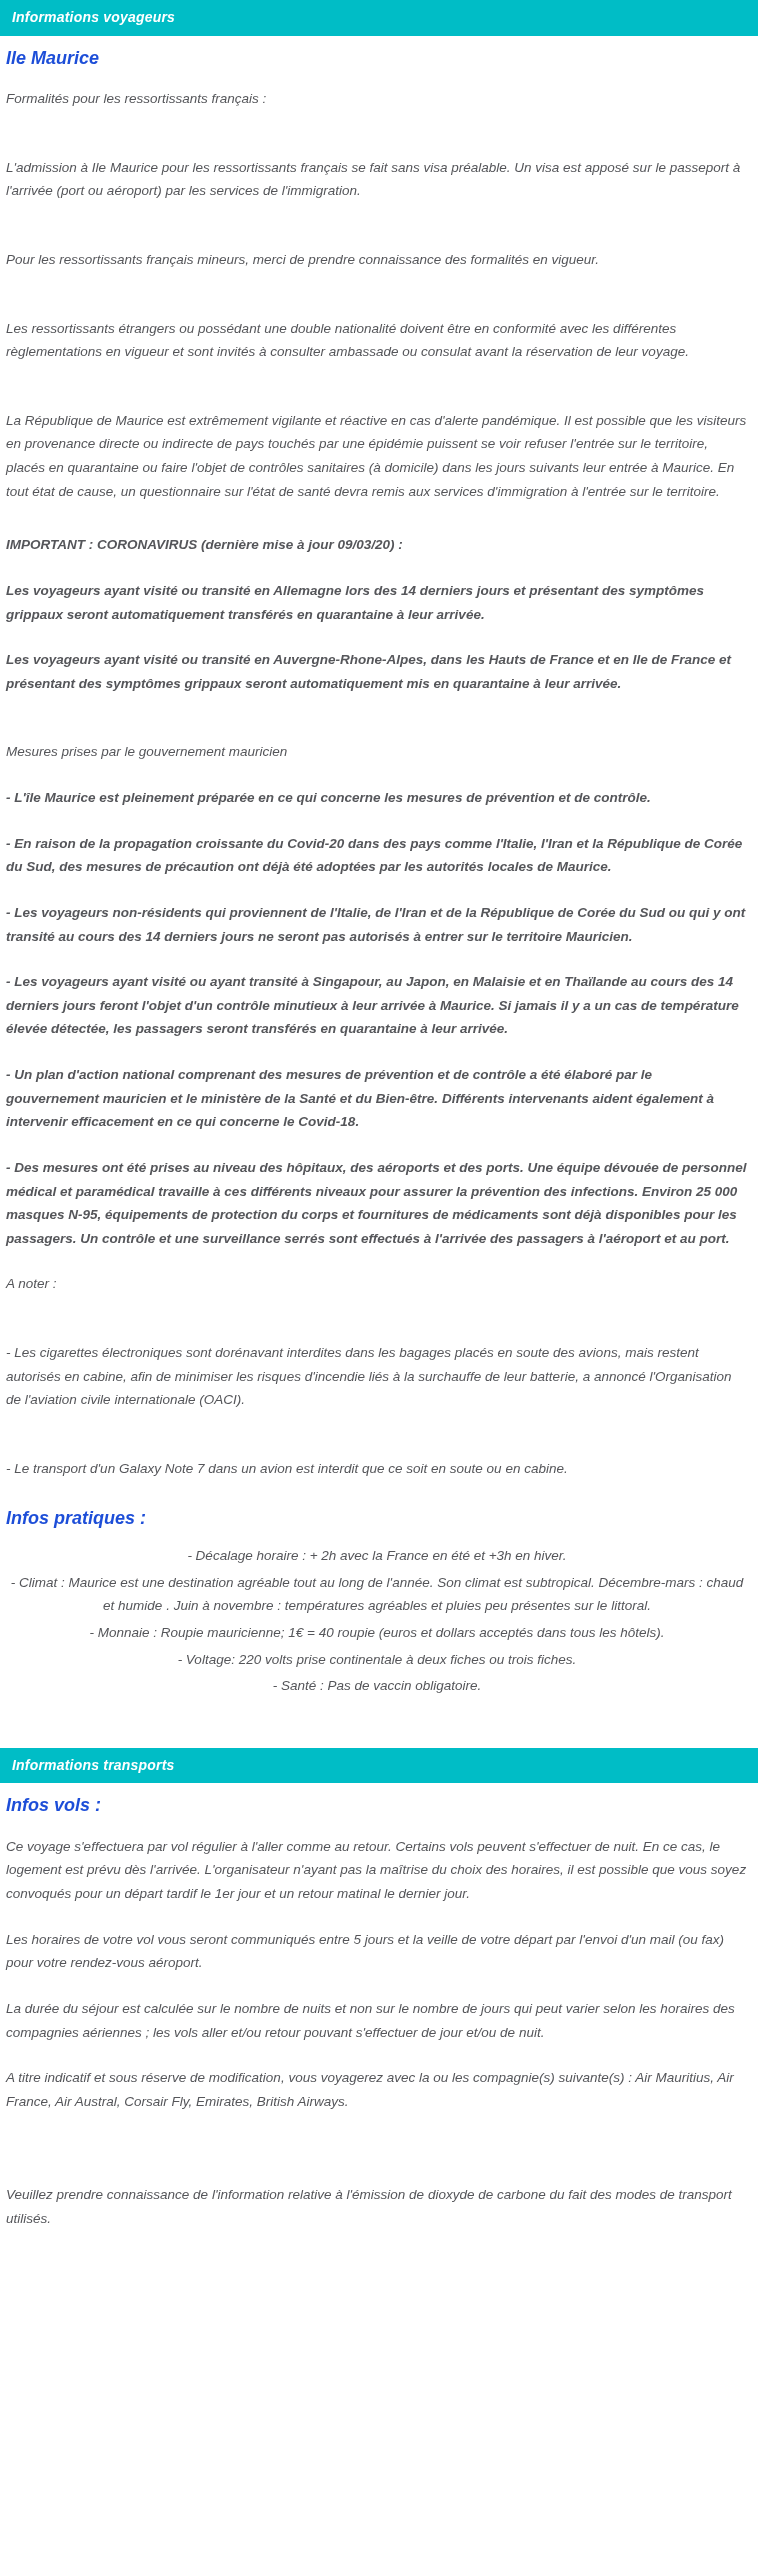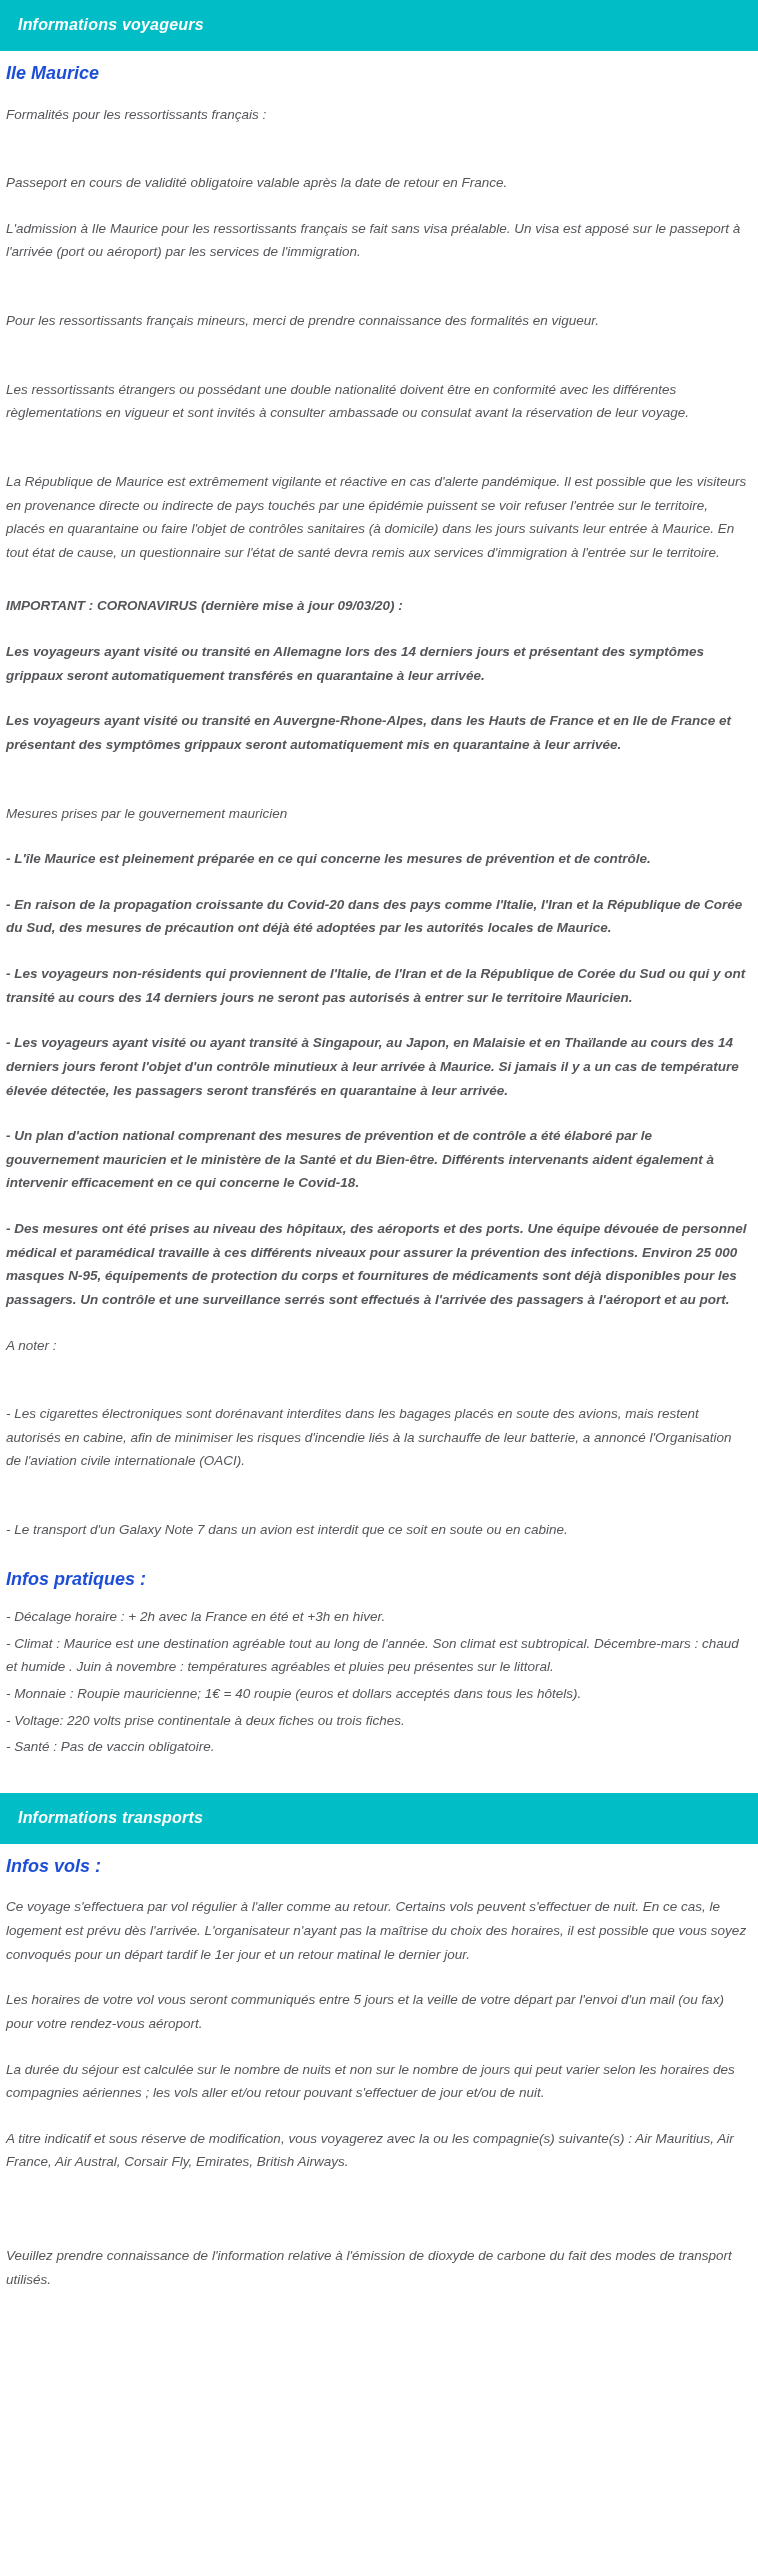--- a/index.html
+++ b/index.html
@@ -12,61 +12,60 @@
     font-style: italic;
     font-size: 13.5px;
     line-height: 1.75;
     color: #55565a;
   }
   .band {
     background: #00bdc6;
     padding: 5px 12px 6px 12px;
   }
   .band-title {
-    margin: 6px;
+    margin: 0;
     color: #ffffff;
-    font-size: 16px;
+    font-size: 14px;
     font-weight: 700;
     font-style: italic;
     letter-spacing: 0.2px;
   }
   .content { padding: 0 10px 0 6px; }
   .accent {
     color: #1d4ed8;
     font-size: 18px;
     font-weight: 700;
     font-style: italic;
     margin: 7px 0 13px 0;
   }
   .accent.mid { margin: 4px 0 10px 0; }
   p { margin: 0 0 22px 0; }
   .b { font-weight: 700; }
   .g30  { margin-bottom: 30px; }
   .g45  { margin-bottom: 45px; }
   .g70  { margin-bottom: 70px; }
   .g150 { }
   .tight { margin-bottom: 3px; }
-  .list-block { margin-bottom: 34px; }
+  .list-block { margin-bottom: 50px; text-align: center; }
   .bottom-pad { padding-bottom: 40px; }
 </style>
 </head>
 <body>
 
 <div class="page">
 
   <section>
     <header class="band">
       <h1 class="band-title">Informations voyageurs</h1>
     </header>
 
     <div class="content">
       <h2 class="accent">Ile Maurice</h2>
 
       <p class="g45">Formalités pour les ressortissants français :</p>
-      <p>Passeport en cours de validité obligatoire valable après la date de retour en France.</p>
       <p class="g45">L'admission à Ile Maurice pour les ressortissants français se fait sans visa préalable. Un visa est apposé sur le passeport à l'arrivée (port ou aéroport) par les services de l'immigration.</p>
       <p class="g45">Pour les ressortissants français mineurs, merci de prendre connaissance des formalités en vigueur.</p>
       <p class="g45">Les ressortissants étrangers ou possédant une double nationalité doivent être en conformité avec les différentes règlementations en vigueur et sont invités à consulter ambassade ou consulat avant la réservation de leur voyage.</p>
       <p class="g30">La République de Maurice est extrêmement vigilante et réactive en cas d'alerte pandémique. Il est possible que les visiteurs en provenance directe ou indirecte de pays touchés par une épidémie puissent se voir refuser l'entrée sur le territoire, placés en quarantaine ou faire l'objet de contrôles sanitaires (à domicile) dans les jours suivants leur entrée à Maurice. En tout état de cause, un questionnaire sur l'état de santé devra remis aux services d'immigration à l'entrée sur le territoire.</p>
       <p class="b">IMPORTANT : CORONAVIRUS (dernière mise à jour 09/03/20) :</p>
       <p class="b">Les voyageurs ayant visité ou transité en Allemagne lors des 14 derniers jours et présentant des symptômes grippaux seront automatiquement transférés en quarantaine à leur arrivée.</p>
       <p class="b g45">Les voyageurs ayant visité ou transité en Auvergne-Rhone-Alpes, dans les Hauts de France et en Ile de France et présentant des symptômes grippaux seront automatiquement mis en quarantaine à leur arrivée.</p>
       <p>Mesures prises par le gouvernement mauricien</p>
       <p class="b">- L'île Maurice est pleinement préparée en ce qui concerne les mesures de prévention et de contrôle.</p>
       <p class="b">- En raison de la propagation croissante du Covid-20 dans des pays comme l'Italie, l'Iran et la République de Corée du Sud, des mesures de précaution ont déjà été adoptées par les autorités locales de Maurice.</p>

